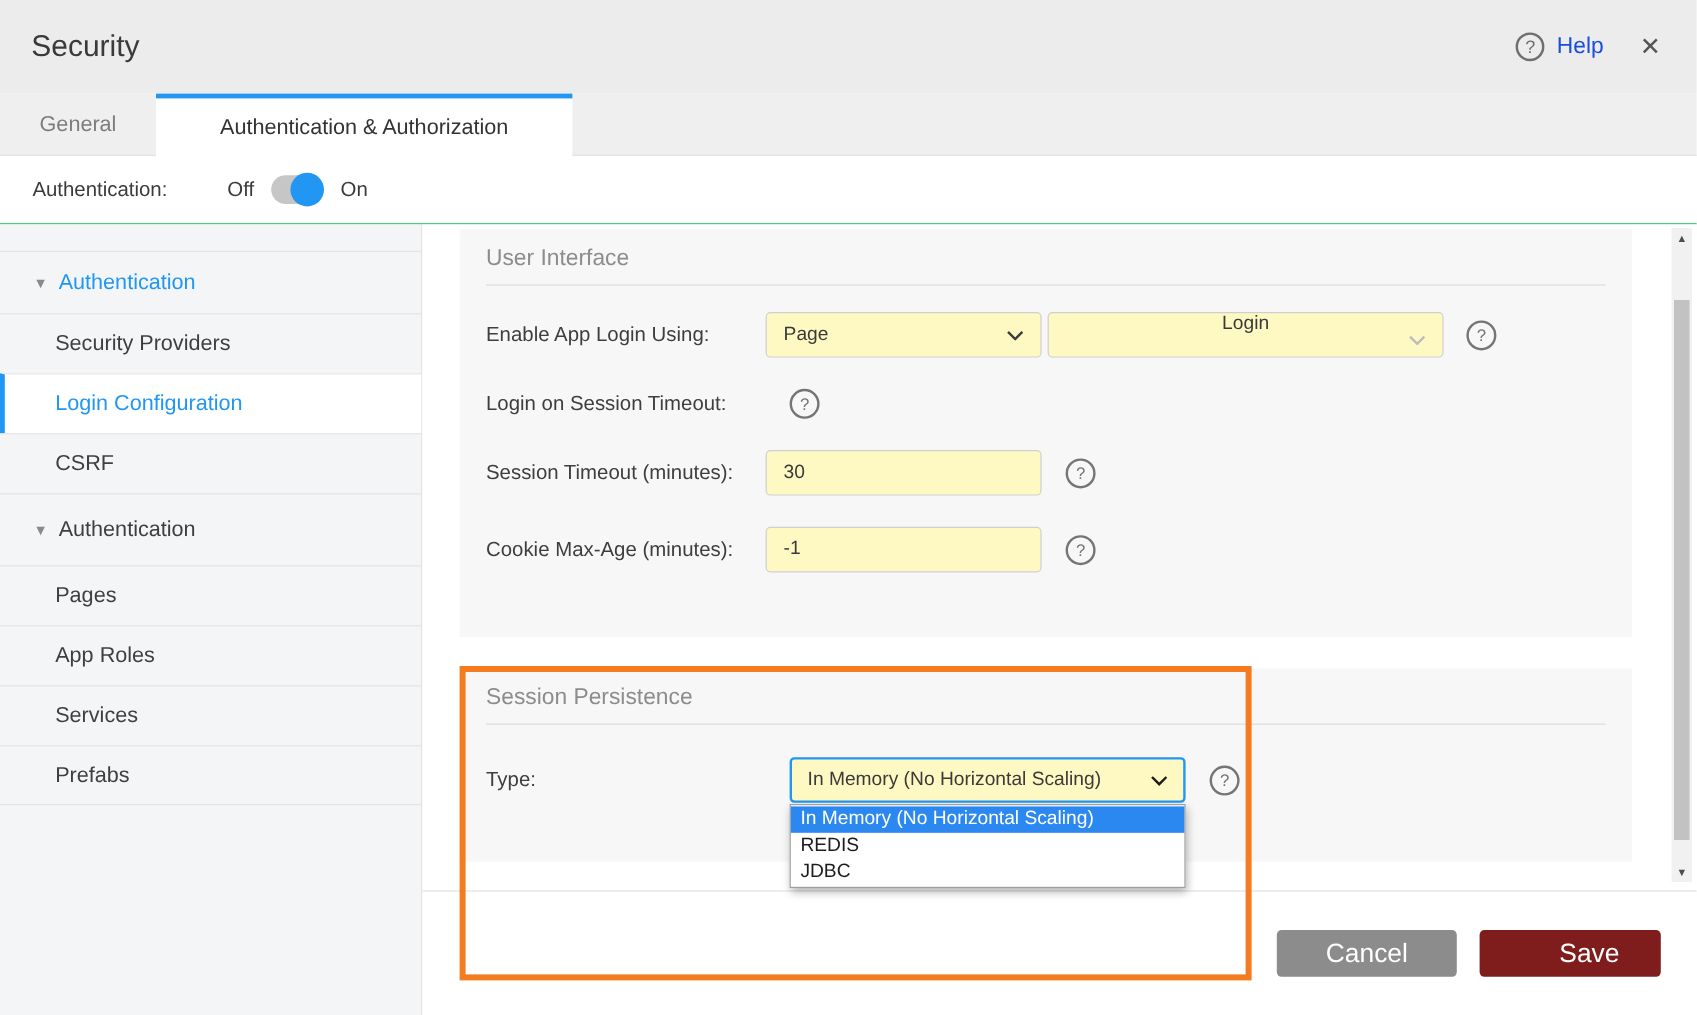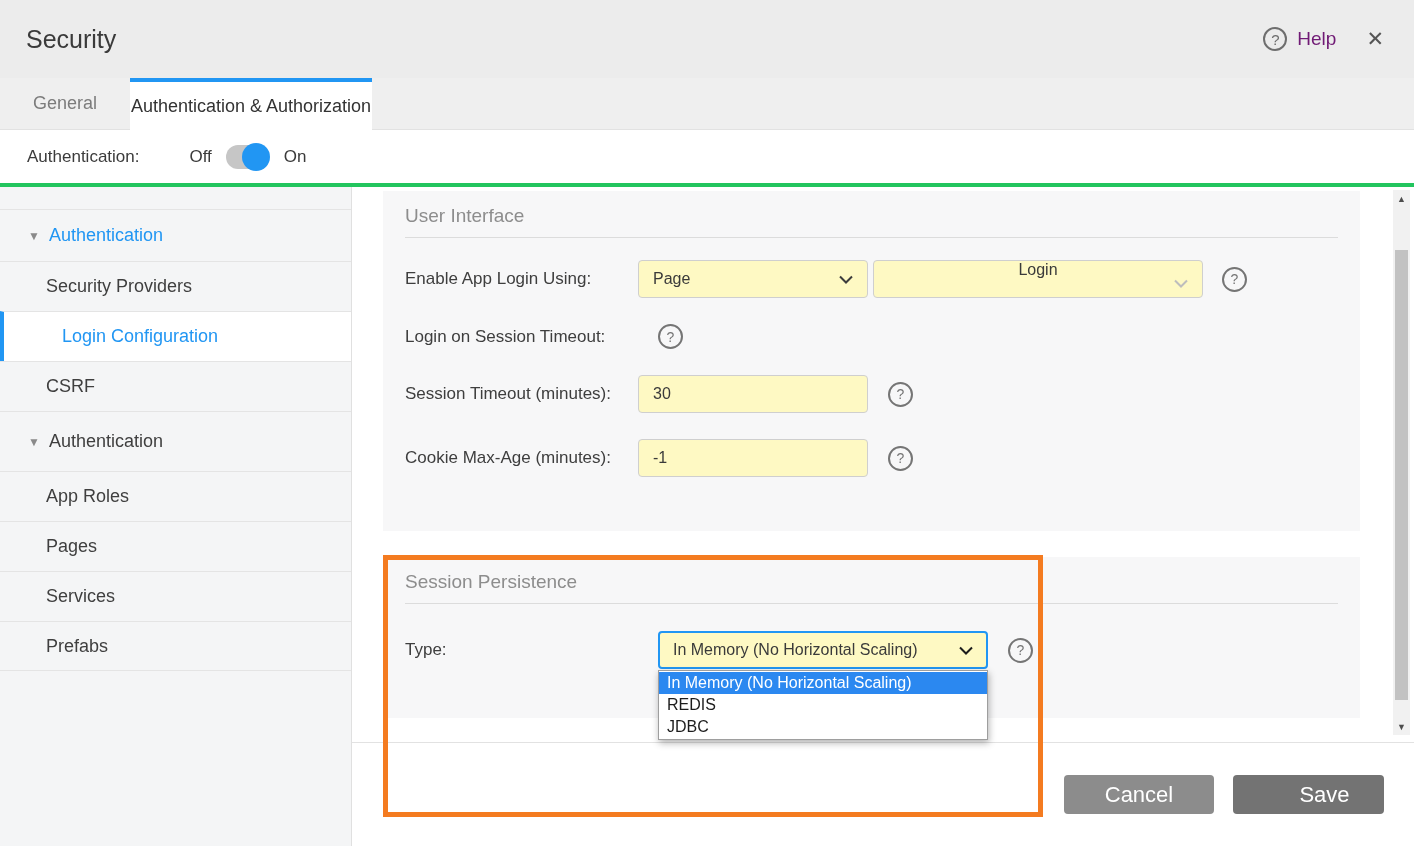--- a/index.html
+++ b/index.html
@@ -8,53 +8,53 @@
          font-family:"Liberation Sans", sans-serif; background:#fff; color:#3b3b3b; }
 
   
   .header { position:absolute; top:0; left:0; right:0; height:78px;
             background:#ececec; display:flex; align-items:center; padding:0 26px; }
   .title  { font-size:25px; color:#3a3a3a; }
   .header-right { margin-left:auto; display:flex; align-items:center; }
   .help-icon { width:24px; height:24px; border:2px solid #6e6e6e; border-radius:50%;
                display:flex; align-items:center; justify-content:center;
                font-size:15px; color:#6e6e6e; cursor:pointer; }
-  .help-label { font-size:19px; color:#701a75; margin:0 26px 0 10px; cursor:pointer; }
+  .help-label { font-size:19px; color:#1d4ed8; margin:0 26px 0 10px; cursor:pointer; }
   .close-x { font-size:21px; color:#555; cursor:pointer; padding:0 4px; }
 
   
   .tabbar { position:absolute; top:78px; left:0; right:0; height:52px;
             background:#efefef; border-bottom:1px solid #e2e2e2; display:flex; }
   .tab { display:flex; align-items:center; justify-content:center; font-size:18px;
          cursor:pointer; }
   .tab-general { width:130px; color:#7c7c7c; }
-  .tab-active  { width:242px; background:#fff; color:#333; border-top:4px solid #2196f3;
+  .tab-active  { width:347px; background:#fff; color:#333; border-top:4px solid #2196f3;
                  margin-bottom:-1px; z-index:2; }
 
   
   .authrow { position:absolute; top:130px; left:0; right:0; height:57px; background:#fff;
-             border-bottom:4px solid #22c55e; display:flex; align-items:center;
+             border-bottom:1px solid #22c55e; display:flex; align-items:center;
              padding-left:27px; font-size:17px; }
   .authrow .off { margin-left:50px; }
   .toggle { width:42px; height:24px; background:#c6c6c6; border-radius:12px;
             position:relative; margin:0 16px 0 14px; cursor:pointer; }
   .toggle .knob { position:absolute; right:-2px; top:-2px; width:28px; height:28px;
                   border-radius:50%; background:#2196f3; }
 
   
   .body { position:absolute; top:187px; left:0; right:0; bottom:0; display:flex; }
   .sidebar { width:352px; background:#f4f5f6; border-right:1px solid #e0e0e0; }
   .sb-spacer { height:22px; }
   .sitem { height:50px; display:flex; align-items:center; padding-left:46px;
            font-size:18px; color:#3f3f3f; border-top:1px solid #e4e4e4; cursor:pointer; }
   .sitem.group { padding-left:28px; height:52px; }
   .sitem.group .tri { font-size:12px; color:#8a8a8a; margin-right:9px; }
   .sitem.group2 { height:60px; }
   .sitem.blue { color:#2196f3; }
-  .sitem.selected { background:#fff; border-left:4px solid #2196f3; padding-left:58px;
+  .sitem.selected { background:#fff; border-left:4px solid #2196f3; padding-left:42px;
                     color:#2196f3; }
   .sitem.last { border-bottom:1px solid #e4e4e4; }
 
   .main { flex:1; position:relative; background:#fff; }
 
   
   .card { position:absolute; left:31px; width:977px; background:#f7f7f8; }
   .card1 { top:4px;  height:340px; }
   .card2 { top:370px; height:161px; }
   .card-title { padding:14px 22px 10px; font-size:19px; color:#8d8d8d; }
@@ -83,21 +83,21 @@
          color:#1c1c1c; cursor:pointer; white-space:nowrap; overflow:hidden; }
   .opt.sel { background:#2b88f0; color:#fff; }
 
   
   .footer-line { position:absolute; top:555px; left:0; right:0;
                  border-top:1px solid #e2e2e2; }
   .btn { position:absolute; top:588px; height:39px; border-radius:4px; color:#fff;
          font-size:22px; display:flex; align-items:center; justify-content:center;
          cursor:pointer; }
   .btn-cancel { left:712px; width:150px; background:#8c8c8c; }
-  .btn-save   { left:881px; width:151px; background:#737373;padding-left:32px; }
+  .btn-save   { left:881px; width:151px; background:#7f1d1d;padding-left:32px; }
 
   
   .sb { position:absolute; right:4px; top:3px; width:17px; height:545px;
         background:#f1f1f1; }
   .sb-btn { height:17px; display:flex; align-items:center; justify-content:center;
             font-size:9px; color:#4e4e4e; cursor:pointer; }
   .sb-btn.down { position:absolute; bottom:0; left:0; right:0; }
   .sb-thumb { position:absolute; top:60px; left:2px; width:13px; height:450px;
               background:#c2c2c2; cursor:grab; }
 
@@ -141,22 +141,22 @@
         <span class="tri">▼</span>
         <span>Authentication</span>
       </div>
       <div class="sitem">Security Providers</div>
       <div class="sitem selected">Login Configuration</div>
       <div class="sitem">CSRF</div>
       <div class="sitem group group2">
         <span class="tri">▼</span>
         <span>Authentication</span>
       </div>
+      <div class="sitem">Pages</div>
       <div class="sitem">App Roles</div>
-      <div class="sitem">Pages</div>
       <div class="sitem">Services</div>
       <div class="sitem last">Prefabs</div>
     </div>
 
     <div class="main">
 
       <div class="card card1">
         <div class="card-title">User Interface</div>
         <div class="card-divider"></div>
 

